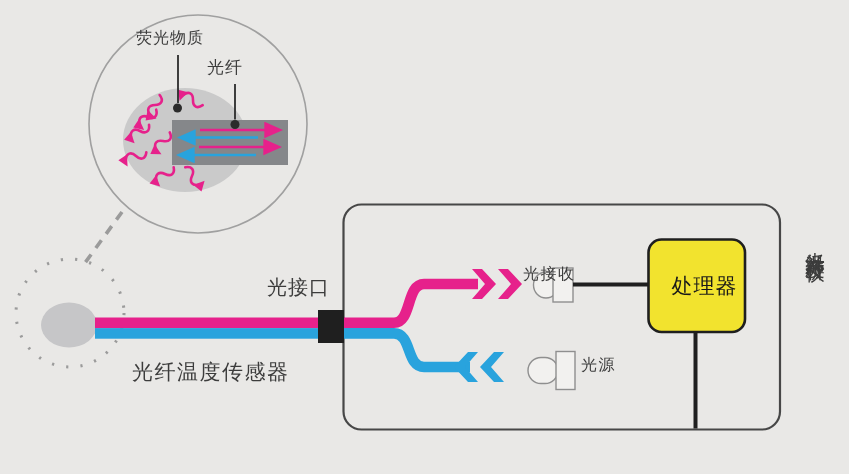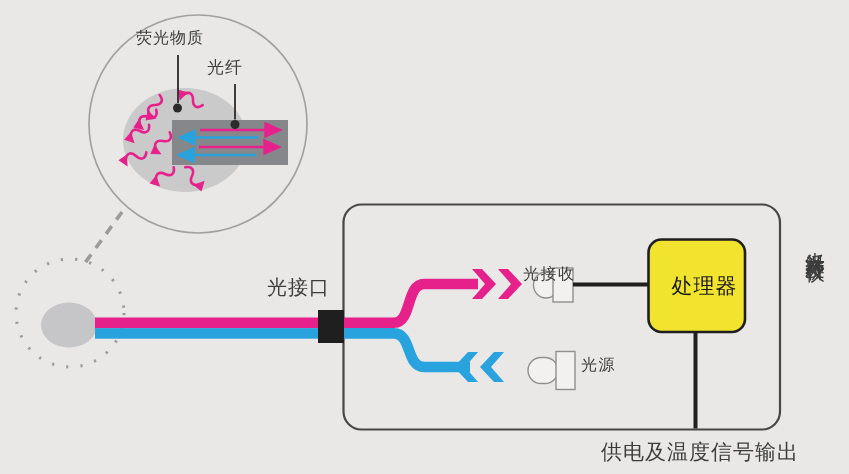--- a/index.html
+++ b/index.html
@@ -126,19 +126,19 @@
     </g>
 
     <rect x="648.5" y="239.5" width="96.5" height="92.5" rx="13" fill="#f2e32e" stroke="#1f1f1f" stroke-width="2.6"></rect>
 
     <line x1="695.5" y1="331" x2="695.5" y2="428.5" stroke="#1f1f1f" stroke-width="4"></line>
   </svg>
 
   <div class="lbl lbl-fluorescent">荧光物质</div>
   <div class="lbl lbl-fiber">光纤</div>
   <div class="lbl lbl-interface">光接口</div>
+  <div class="lbl lbl-sensor">光纤温度传感器</div>
   <div class="lbl lbl-receiver">光接收</div>
   <div class="lbl lbl-source">光源</div>
   <div class="lbl lbl-processor">处理器</div>
-  <div class="lbl lbl-output">供电及温度信号输出</div>
   <div class="lbl lbl-analyzer">光纤温度分析仪</div>
 
 </div>
 
 </body></html>

